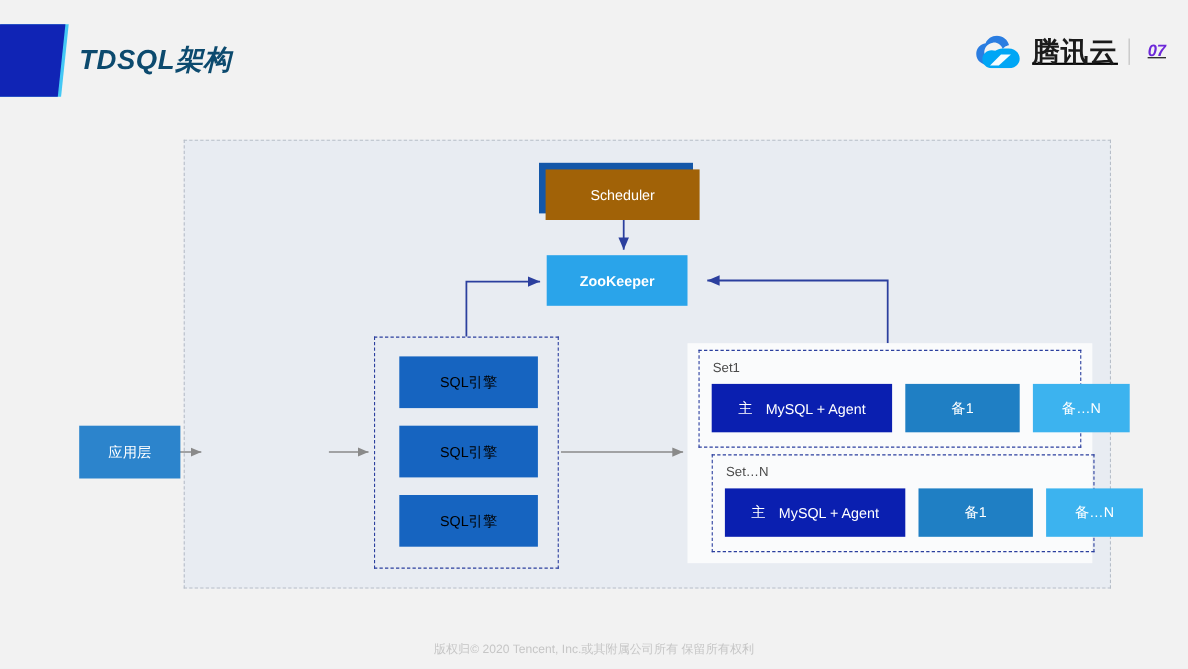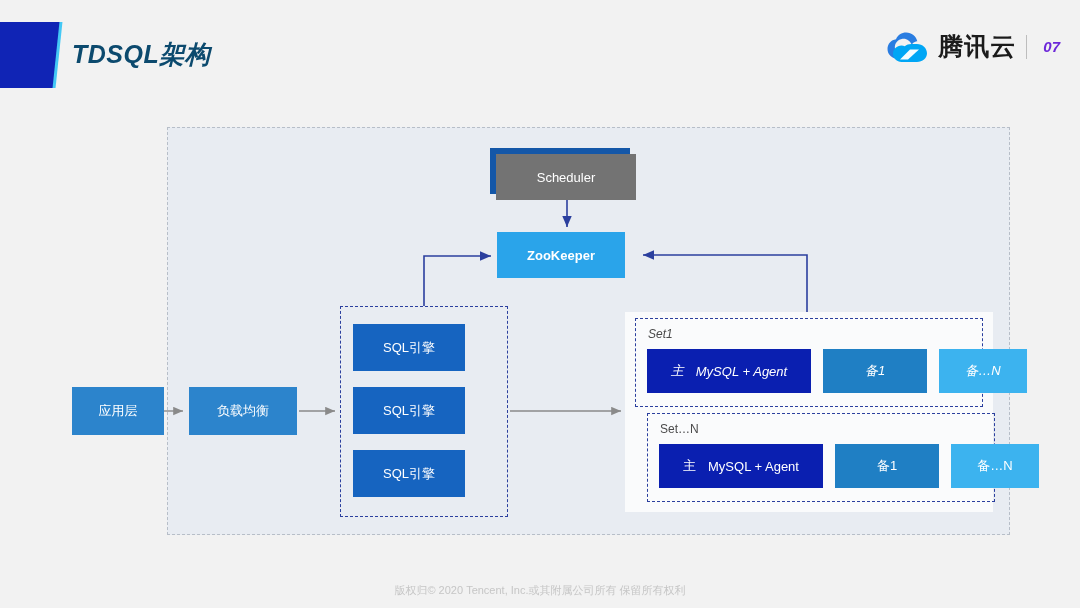--- a/index.html
+++ b/index.html
@@ -18,21 +18,21 @@
     transform:skewX(-6deg);
     box-shadow:3px 0 0 0 #44c8f5;
   }
   .page-title{
     position:absolute;left:72px;top:38px;
     font-size:25px;font-weight:bold;font-style:italic;
     color:#0c4a6e;letter-spacing:.5px;white-space:nowrap;
   }
   .brand{
     position:absolute;right:20px;top:30px;
-    display:flex;align-items:center;gap:10px;
+    display:flex;align-items:center;gap:10px;text-decoration:underline;
   }
   .brand-cloud{width:42px;height:30px;display:block;}
   .brand-name{
     font-size:25px;color:#1b1b1b;font-weight:bold;letter-spacing:1px;
     white-space:nowrap;
   }
   .brand-sep{
     width:1px;height:24px;background:#bdbdbd;display:inline-block;
   }
   .brand-sub{
@@ -58,53 +58,53 @@
     color:#ffffff;font-size:13px;box-sizing:border-box;
     white-space:nowrap;
   }
 
   
   .sched-wrap{position:absolute;left:490px;top:148px;width:146px;height:52px;}
   .sched-back{
     position:absolute;left:0;top:0;width:140px;height:46px;background:#1457a8;
   }
   .sched-front{
-    position:absolute;left:6px;top:6px;width:140px;height:46px;background:#737373;
+    position:absolute;left:6px;top:6px;width:140px;height:46px;background:#a16207;
     display:flex;align-items:center;justify-content:center;color:#fff;font-size:13px;
   }
 
   .zookeeper{
     left:497px;top:232px;width:128px;height:46px;background:#2aa4ea;font-size:13px;font-weight:bold;
   }
   .app-layer{left:72px;top:387px;width:92px;height:48px;background:#2c84cc;font-size:13px;}
   .load-balance{left:189px;top:387px;width:108px;height:48px;background:#2c84cc;font-size:13px;}
 
   
   .sql-group{
     position:absolute;left:340px;top:306px;width:168px;height:211px;
     border:1.5px dashed #2b3f9e;box-sizing:border-box;
   }
   .sql-box{
-    position:absolute;left:12px;width:112px;height:47px;background:#1664c0;
-    display:flex;align-items:center;justify-content:center;color:#ffffff;font-size:13px;
+    position:absolute;left:22px;width:126px;height:47px;background:#1664c0;
+    display:flex;align-items:center;justify-content:center;color:#000000;font-size:13px;
   }
   .sql-box.s1{top:17px;}
   .sql-box.s2{top:80px;}
   .sql-box.s3{top:143px;}
 
   
   .sets-panel{
     position:absolute;left:625px;top:312px;width:368px;height:200px;
     background:#fafbfc;box-sizing:border-box;
   }
   .set-box{
     position:absolute;left:10px;width:348px;height:89px;
     border:1.5px dashed #2b3f9e;box-sizing:border-box;
   }
-  .set-box.set-a{top:6px;font-style:italic;}
+  .set-box.set-a{top:6px;}
   .set-box.set-b{top:101px;margin-left:12px;}
   .set-label{
     position:absolute;left:12px;top:8px;font-size:12px;color:#4a4a4a;
   }
   .set-row{
     position:absolute;left:11px;top:30px;display:flex;gap:12px;align-items:center;
   }
   .cell{
     height:44px;display:flex;align-items:center;justify-content:center;
     color:#fff;font-size:13px;box-sizing:border-box;white-space:nowrap;
@@ -168,21 +168,20 @@
     <line x1="510" y1="411" x2="621" y2="411" stroke="#8a8a8a" stroke-width="1.4" marker-end="url(#arrG)"></line>
   </svg>
 
   <div class="sched-wrap">
     <div class="sched-back"></div>
     <div class="sched-front">Scheduler</div>
   </div>
 
   <div class="node zookeeper">ZooKeeper</div>
   <div class="node app-layer">应用层</div>
-  <div class="node load-balance">负载均衡</div>
 
   <div class="sql-group">
     <div class="sql-box s1">SQL引擎</div>
     <div class="sql-box s2">SQL引擎</div>
     <div class="sql-box s3">SQL引擎</div>
   </div>
 
   <div class="sets-panel">
 
     <div class="set-box set-a">

